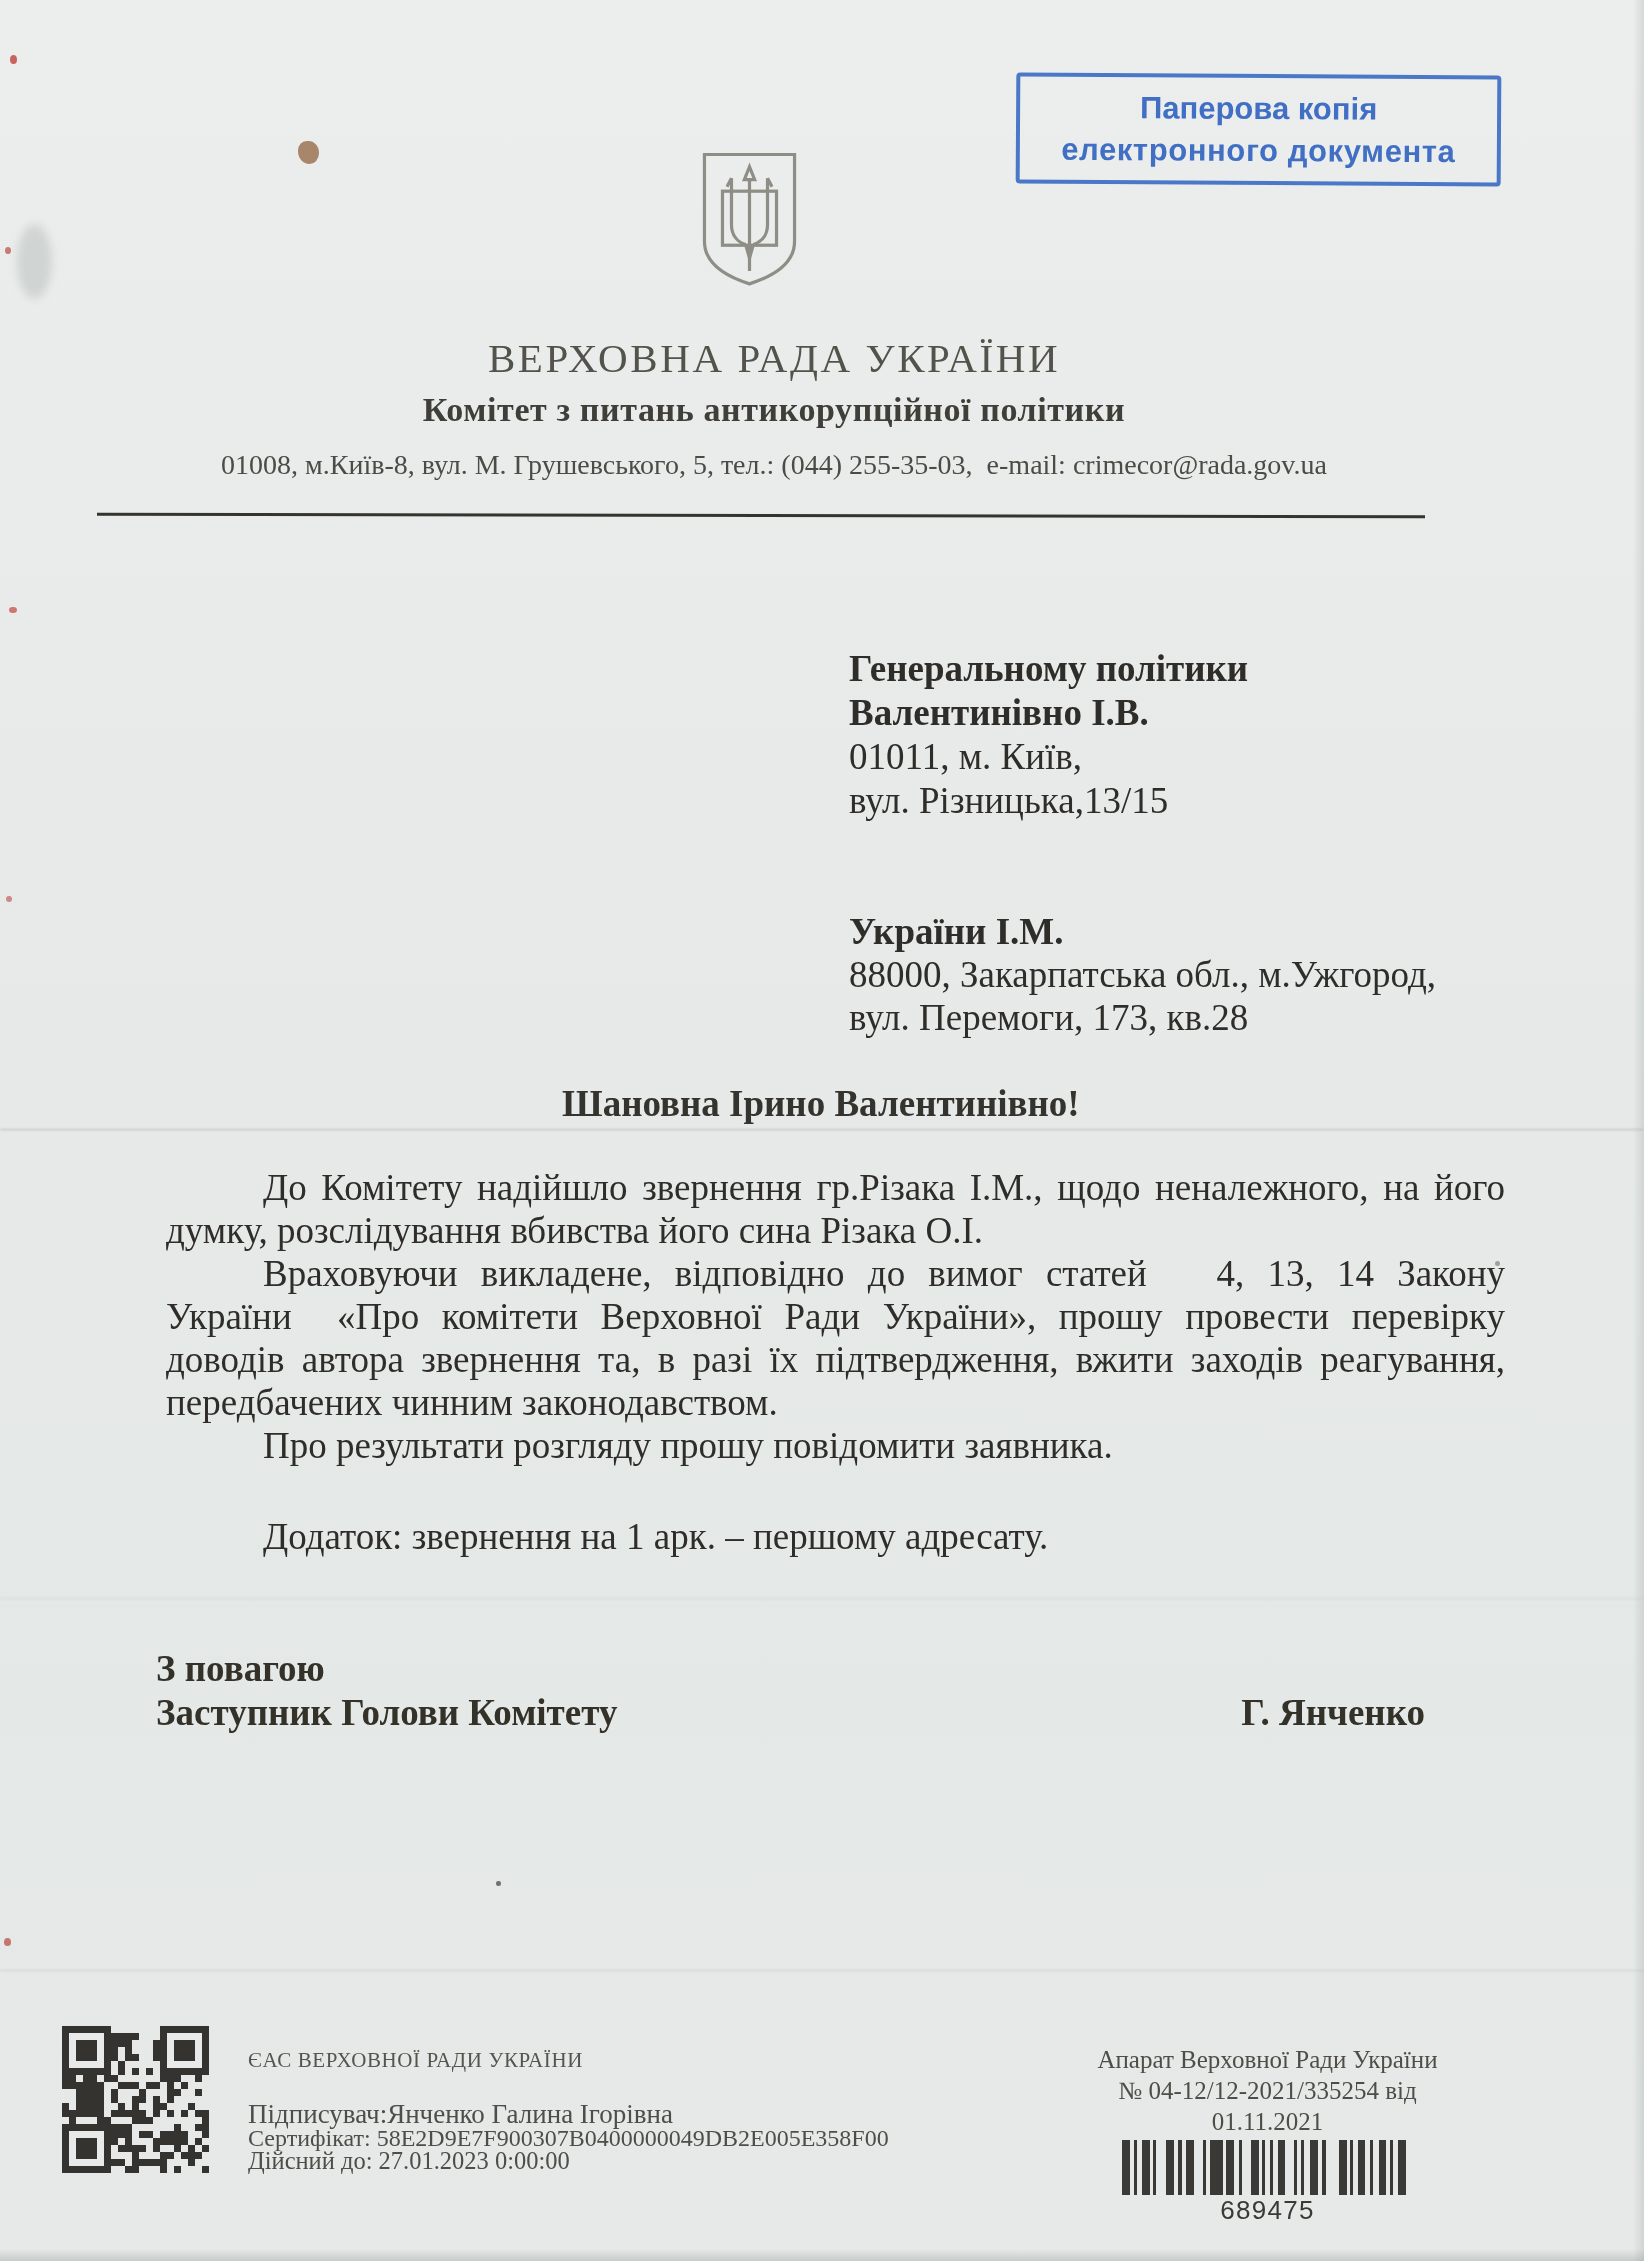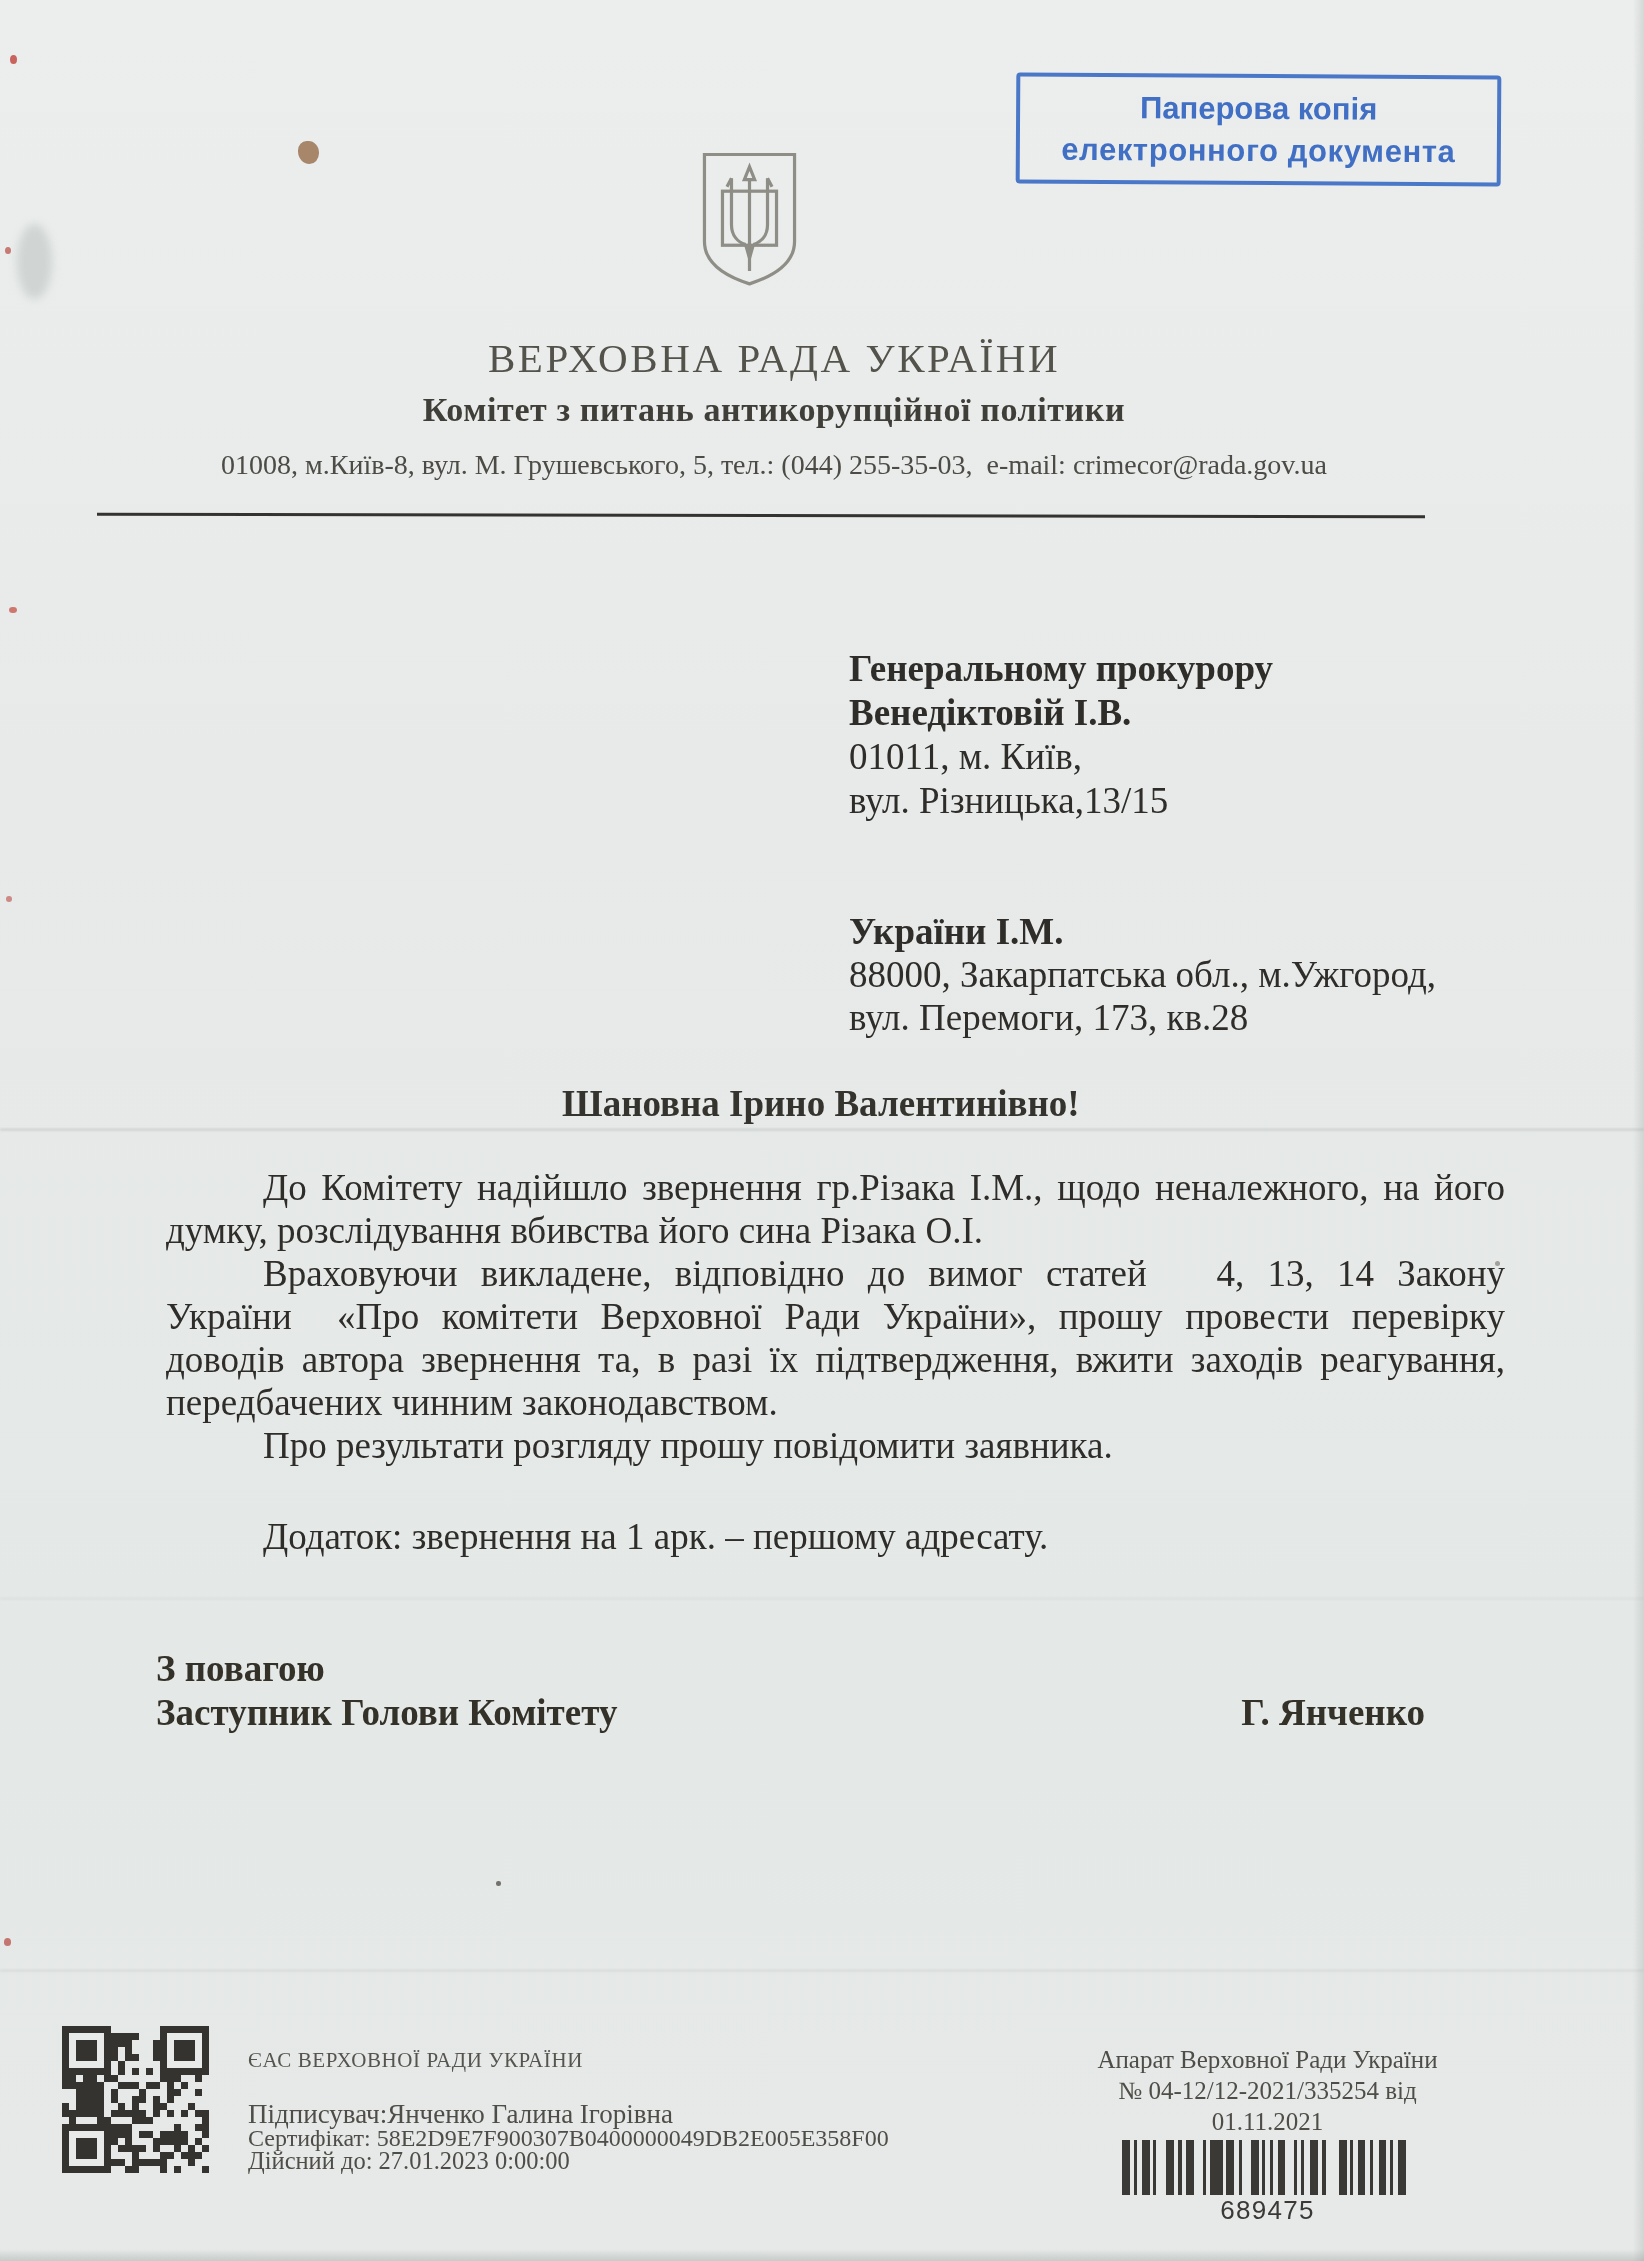--- a/index.html
+++ b/index.html
@@ -114,22 +114,22 @@
       <path d="M72 147 L78 168 L84 147"></path>
       <path d="M78 168 V188"></path>
     </svg>
   </div>
   <div class="abs letterhead-center org-title">ВЕРХОВНА РАДА УКРАЇНИ</div>
   <div class="abs letterhead-center committee">Комітет з питань антикорупційної політики</div>
   <div class="abs letterhead-center contact">01008, м.Київ-8, вул. М. Грушевського, 5, тел.: (044) 255-35-03,&nbsp; e-mail: crimecor@rada.gov.ua</div>
   <div class="abs header-rule"></div>
 
   <div class="abs recipient1">
-    <div class="bold">Генеральному прокурору</div>
-    <div class="bold">Венедіктовій І.В.</div>
+    <div class="bold">Генеральному політики</div>
+    <div class="bold">Валентинівно І.В.</div>
     <div>01011, м. Київ,</div>
     <div>вул. Різницька,13/15</div>
   </div>
   <div class="abs recipient2">
     <div class="bold">України І.М.</div>
     <div>88000, Закарпатська обл., м.Ужгород,</div>
     <div>вул. Перемоги, 173, кв.28</div>
   </div>
 
   <div class="abs salutation">Шановна Ірино Валентинівно!</div>

